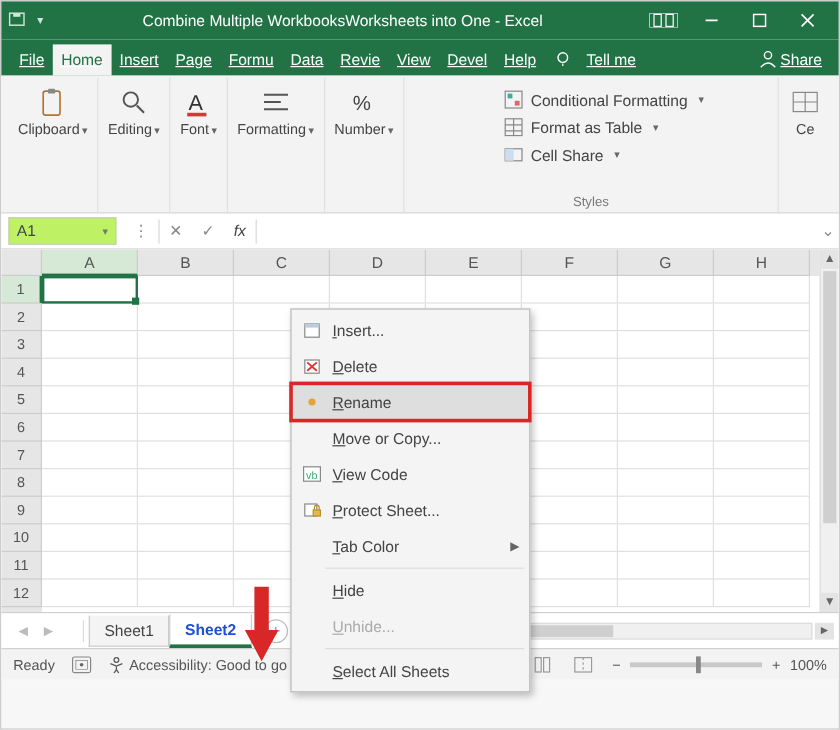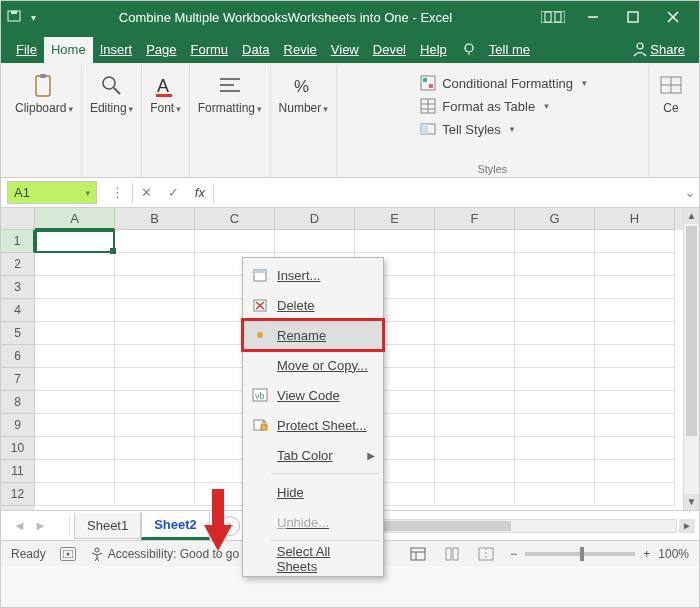--- a/index.html
+++ b/index.html
@@ -60,21 +60,21 @@
   .row { display: flex; height: 23px; }
   .cell { width: 80px; border-right: 1px solid #e0e0e0; border-bottom: 1px solid #e0e0e0; }
   .selcell { position: absolute; top: 0; left: 0; width: 80px; height: 23px; border: 2px solid #217346; box-sizing: border-box; }
   .selhandle { position: absolute; width: 6px; height: 6px; background: #217346; bottom: -3px; right: -3px; }
 
   .vscroll { position: absolute; top: 0; right: 0; width: 16px; bottom: 0; background: #f0f0f0; border-left: 1px solid #dcdcdc; }
   .vscroll .btn { height: 16px; background: #e4e4e4; text-align: center; font-size: 10px; line-height: 16px; color: #666; }
   .vscroll .thumb { position: absolute; top: 18px; left: 2px; right: 2px; height: 210px; background: #cfcfcf; }
 
   
-  .ctxmenu { position: absolute; top: 256px; left: 241px; width: 142px; background: #f4f4f4; border: 1px solid #b8b8b8; box-shadow: 2px 3px 6px rgba(0,0,0,0.25); z-index: 50; padding: 2px 0; text-decoration: underline; }
+  .ctxmenu { position: absolute; top: 256px; left: 241px; width: 200px; background: #f4f4f4; border: 1px solid #b8b8b8; box-shadow: 2px 3px 6px rgba(0,0,0,0.25); z-index: 50; padding: 2px 0; }
   .ctxitem { height: 30px; display: flex; align-items: center; padding: 0 10px 0 6px; position: relative; }
   .ctxico { width: 22px; height: 20px; display: flex; align-items: center; justify-content: center; margin-right: 6px; }
   .ctxlabel .u { text-decoration: underline; }
   .ctxitem.disabled .ctxlabel { color: #aaa; }
   .ctxitem .sub { position: absolute; right: 8px; font-size: 10px; color: #666; }
   .ctxitem.hl { background: #dedede; outline: 3px solid #d92626; outline-offset: -1px; }
   .ctxitem.hl .ctxico::before { content: ""; width: 6px; height: 6px; background: #e8a23a; border-radius: 50%; display: block; }
   .ctxsep { height: 1px; background: #dcdcdc; margin: 3px 4px 3px 28px; }
 
   
@@ -253,21 +253,21 @@
         <span>Format as Table</span>
           <span class="caret" style="font-size:9px;color:#666;margin-left:3px;">▾</span>
       </div>
       <div class="item">
         <span class="mini-ico">
             <svg width="16" height="16">
               <rect x="1" y="3" width="14" height="10" fill="none" stroke="#888"></rect>
               <rect x="1" y="3" width="7" height="10" fill="#cde"></rect>
             </svg>
           </span>
-        <span>Tell Styles</span>
+        <span>Cell Share</span>
           <span class="caret" style="font-size:9px;color:#666;margin-left:3px;">▾</span>
       </div>
     </div>
     <div class="grouplabel" style="text-align:left;">Styles</div>
   </div>
   <div class="group" style="border-right:none;">
     <div class="big">
       <span class="ico">
           <svg width="24" height="22">
             <rect x="2" y="2" width="20" height="16" fill="none" stroke="#888"></rect>

